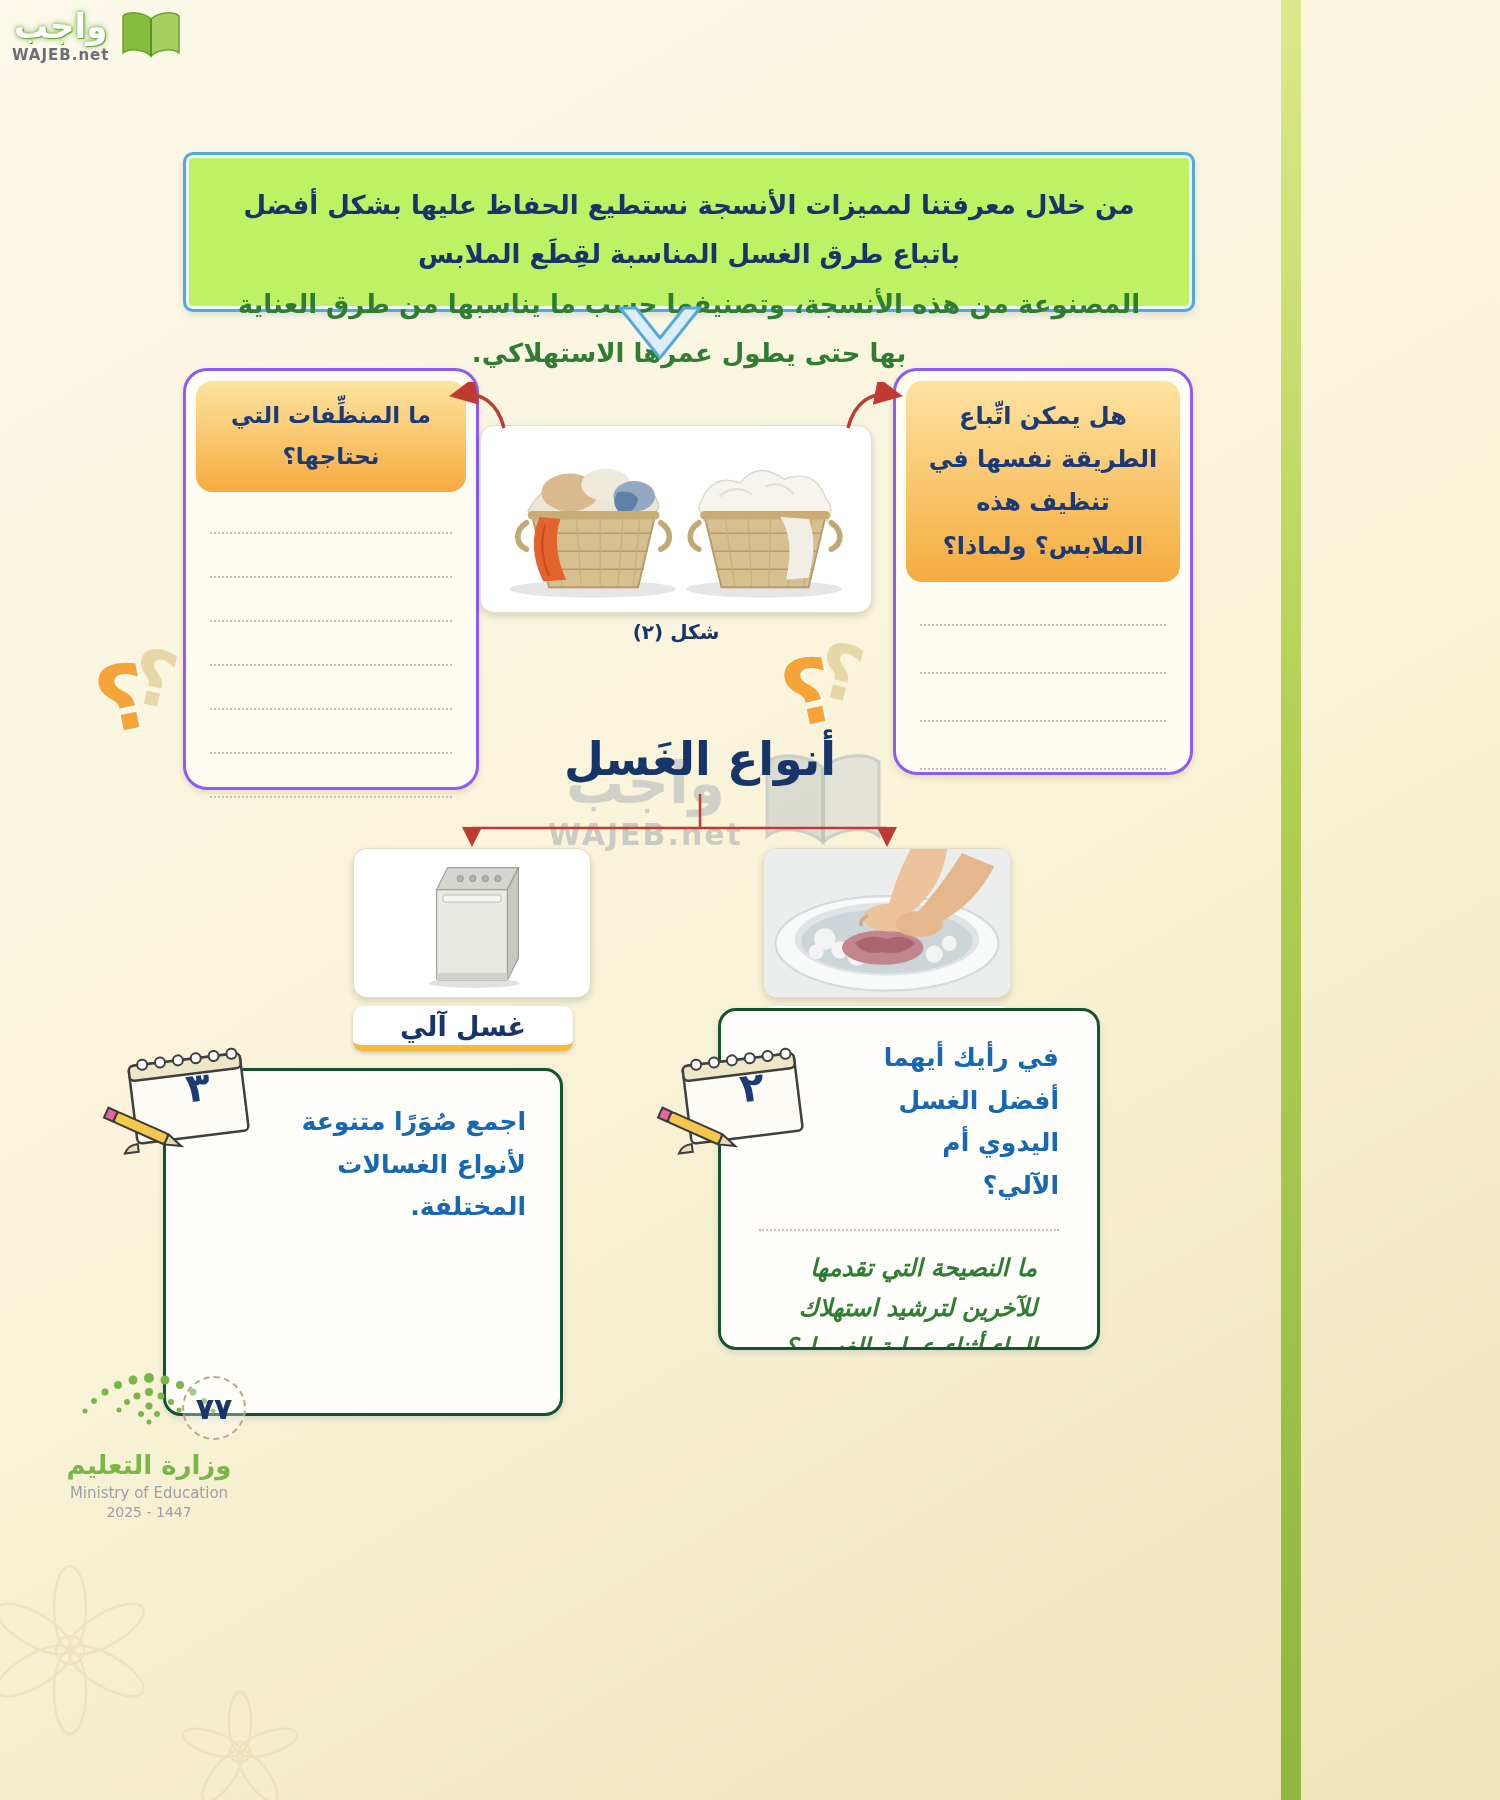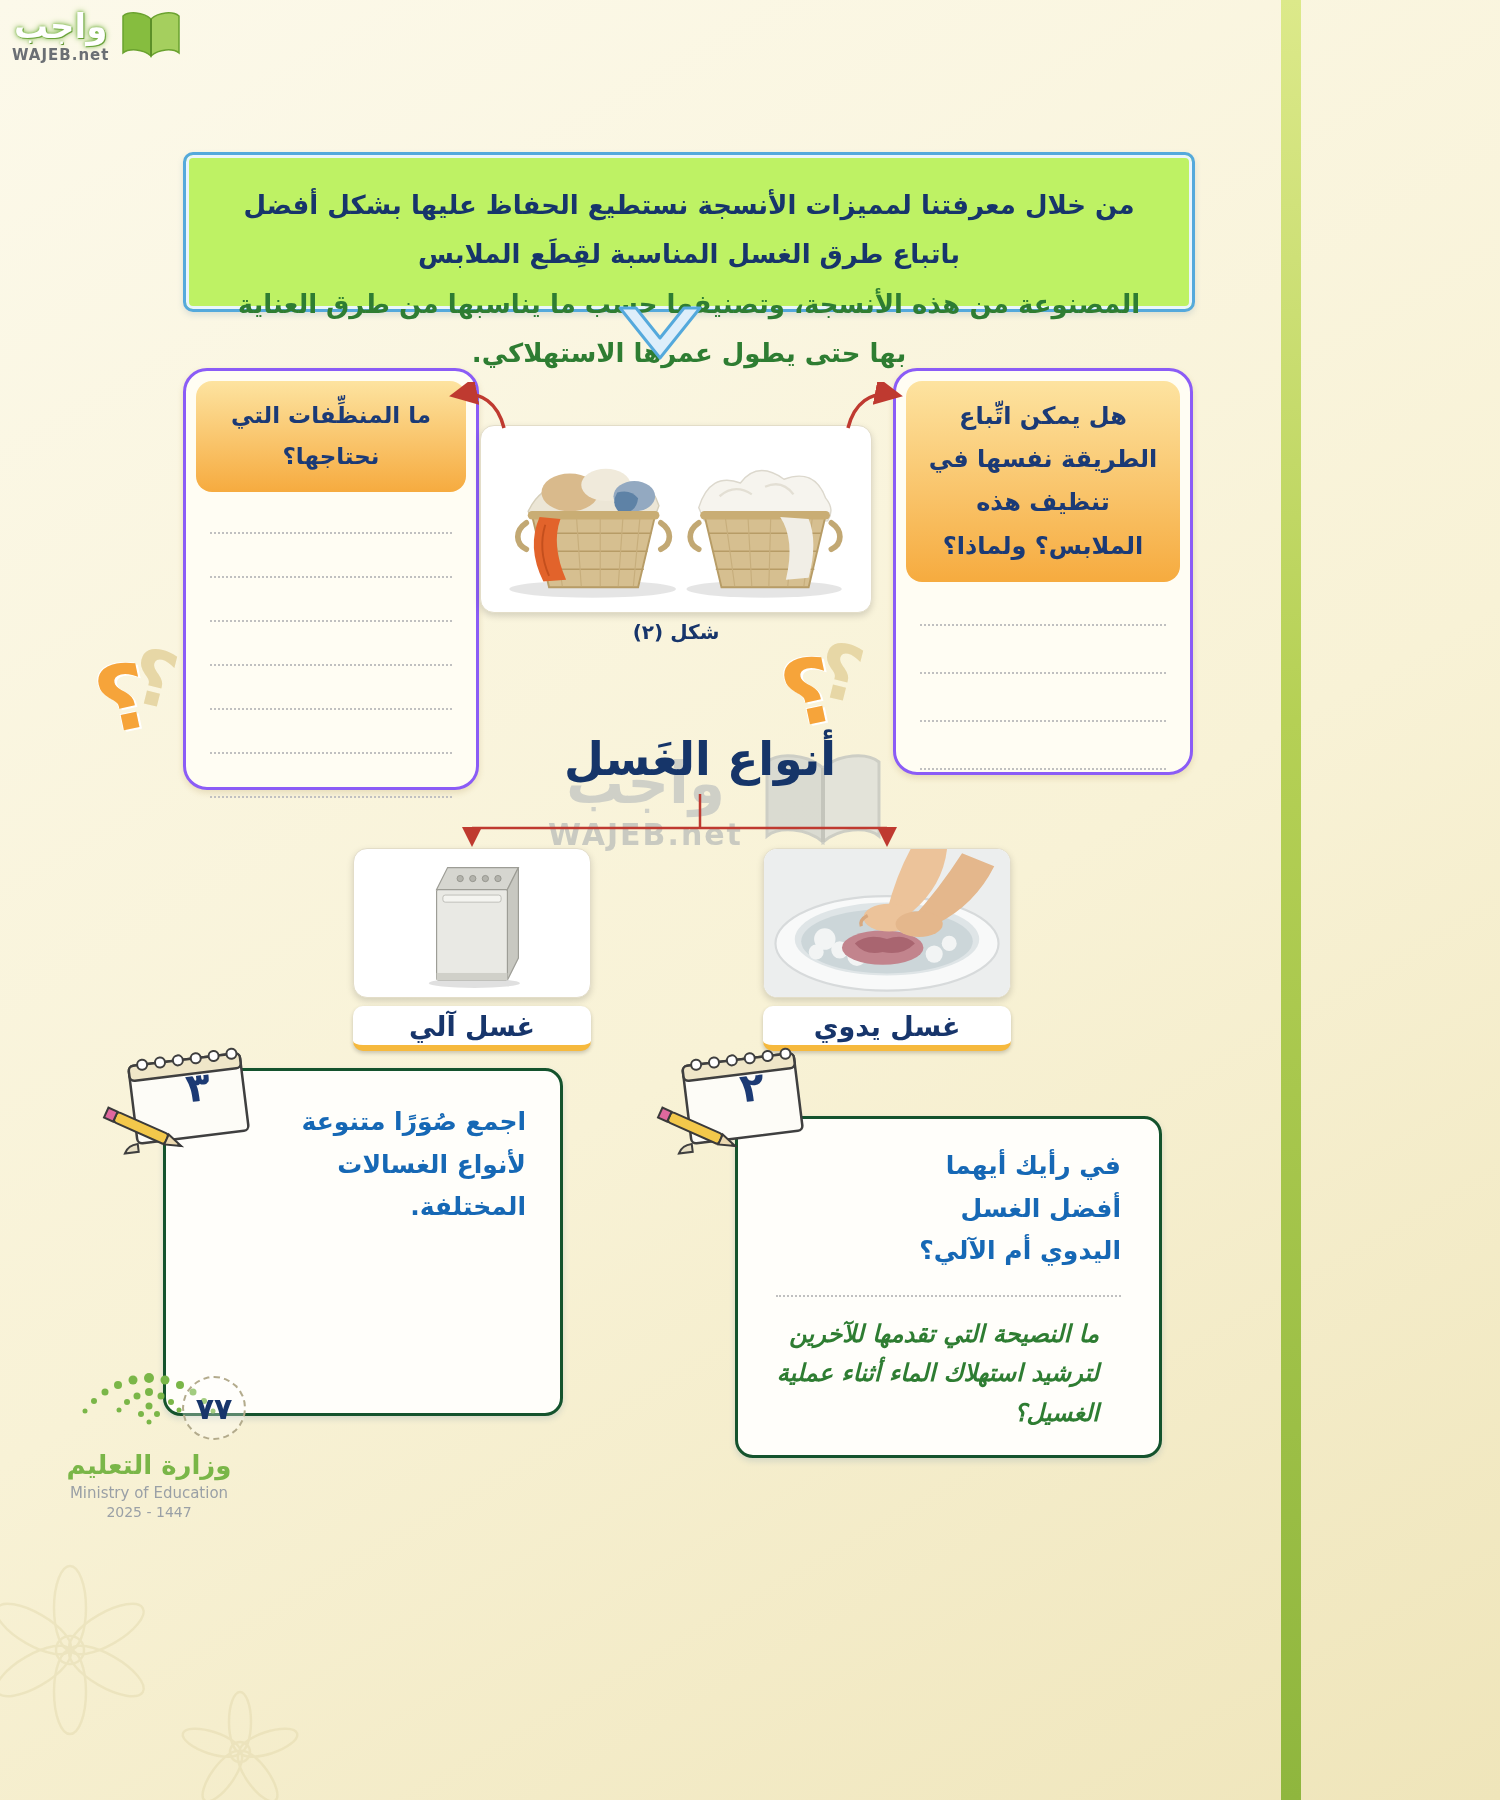--- a/index.html
+++ b/index.html
@@ -276,21 +276,21 @@
     <path d="M120,40 L134,12 L134,127 L120,155 Z" fill="#c8c8c1" stroke="#9d9d96" stroke-width="1.5"></path>
     <rect x="30" y="40" width="90" height="115" rx="2" fill="#e9e9e4" stroke="#9d9d96" stroke-width="1.5"></rect>
     <circle cx="60" cy="26" r="4" fill="#b3b3ac" stroke="#8d8d86"></circle>
     <circle cx="76" cy="26" r="4" fill="#b3b3ac" stroke="#8d8d86"></circle>
     <circle cx="92" cy="26" r="4" fill="#b3b3ac" stroke="#8d8d86"></circle>
     <circle cx="108" cy="26" r="4" fill="#b3b3ac" stroke="#8d8d86"></circle>
     <rect x="38" y="47" width="74" height="9" rx="3" fill="#f4f4f0" stroke="#b3b3ac"></rect>
     <rect x="30" y="146" width="90" height="9" fill="#d0d0c9"></rect>
   </svg>
 </div>
-<div class="abs wash-label-box" style="left:353px; top:1006px; width:238px;">
+<div class="abs wash-label-box" style="left:353px; top:1006px; width:220px;">
   <span>غسل آلي</span>
 </div>
 
 <div class="abs img-card" style="left:763px; top:848px; width:248px; height:150px;">
   <svg width="100%" height="100%" viewBox="0 0 232 138" preserveAspectRatio="xMidYMid slice">
     <rect width="232" height="138" fill="#eceeee"></rect>
     <ellipse cx="116" cy="88" rx="104" ry="44" fill="#f8f9f9" stroke="#d7dadb" stroke-width="2"></ellipse>
     <ellipse cx="116" cy="84" rx="86" ry="34" fill="#dfe5e7"></ellipse>
     <ellipse cx="116" cy="86" rx="80" ry="30" fill="#ccd6d9"></ellipse>
     <g fill="#f2f4f4">
@@ -335,21 +335,21 @@
     <g transform="rotate(24 60 100)">
       <rect x="14" y="96" width="56" height="11" rx="3" fill="#f3c84b" stroke="#3a3a3a" stroke-width="2"></rect>
       <path d="M70,96 l16,5.5 -16,5.5 Z" fill="#ecd9b0" stroke="#3a3a3a" stroke-width="2"></path>
       <path d="M82,100 l7,1.5 -7,1.8 Z" fill="#3a3a3a"></path>
       <rect x="4" y="96" width="10" height="11" fill="#e0689e" stroke="#3a3a3a" stroke-width="2"></rect>
     </g>
   </svg>
   <span class="num">٣</span>
 </div>
 
-<div class="abs act-box" style="left:718px; top:1116px; width:427px; height:342px;margin-left:17px;">
+<div class="abs act-box" style="left:718px; top:1008px; width:382px; height:342px;">
   <div class="txt-blue" style="padding:26px 38px 0 150px;">في رأيك أيهما أفضل الغسل اليدوي أم الآلي؟</div>
   <div class="dotline" style="margin:22px 38px 0;"></div>
   <div class="txt-green" style="padding:18px 60px 0 38px;font-style:italic;">ما النصيحة التي تقدمها للآخرين لترشيد استهلاك الماء أثناء عملية الغسيل؟</div>
 
 </div>
 <div class="abs notepad" style="left:652px; top:1034px;">
   <svg width="170" height="125" viewBox="0 0 170 125">
     <g transform="rotate(-7 85 60)">
       <rect x="34" y="26" width="112" height="78" rx="5" fill="#fdfcf7" stroke="#3f3f3f" stroke-width="2.5"></rect>
       <rect x="34" y="26" width="112" height="15" rx="5" fill="#efe6c8" stroke="#3f3f3f" stroke-width="2.5"></rect>

